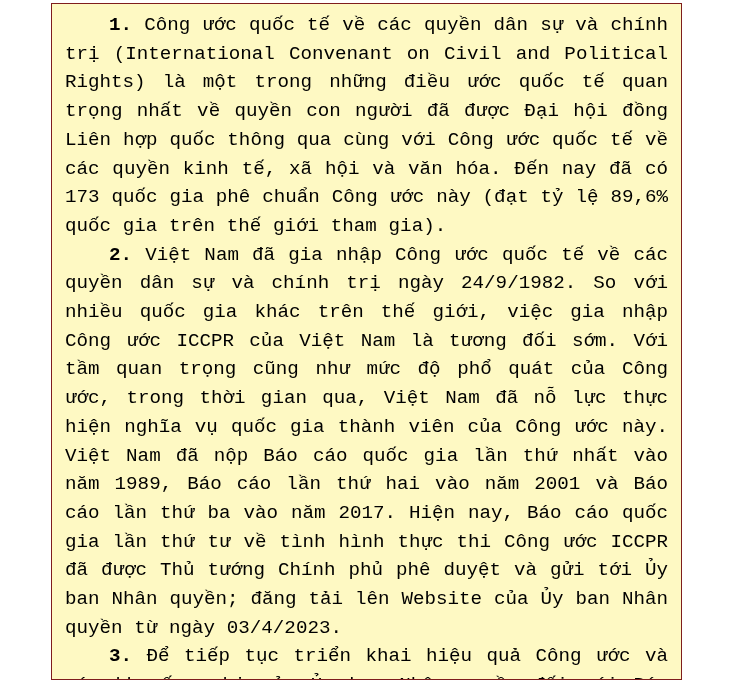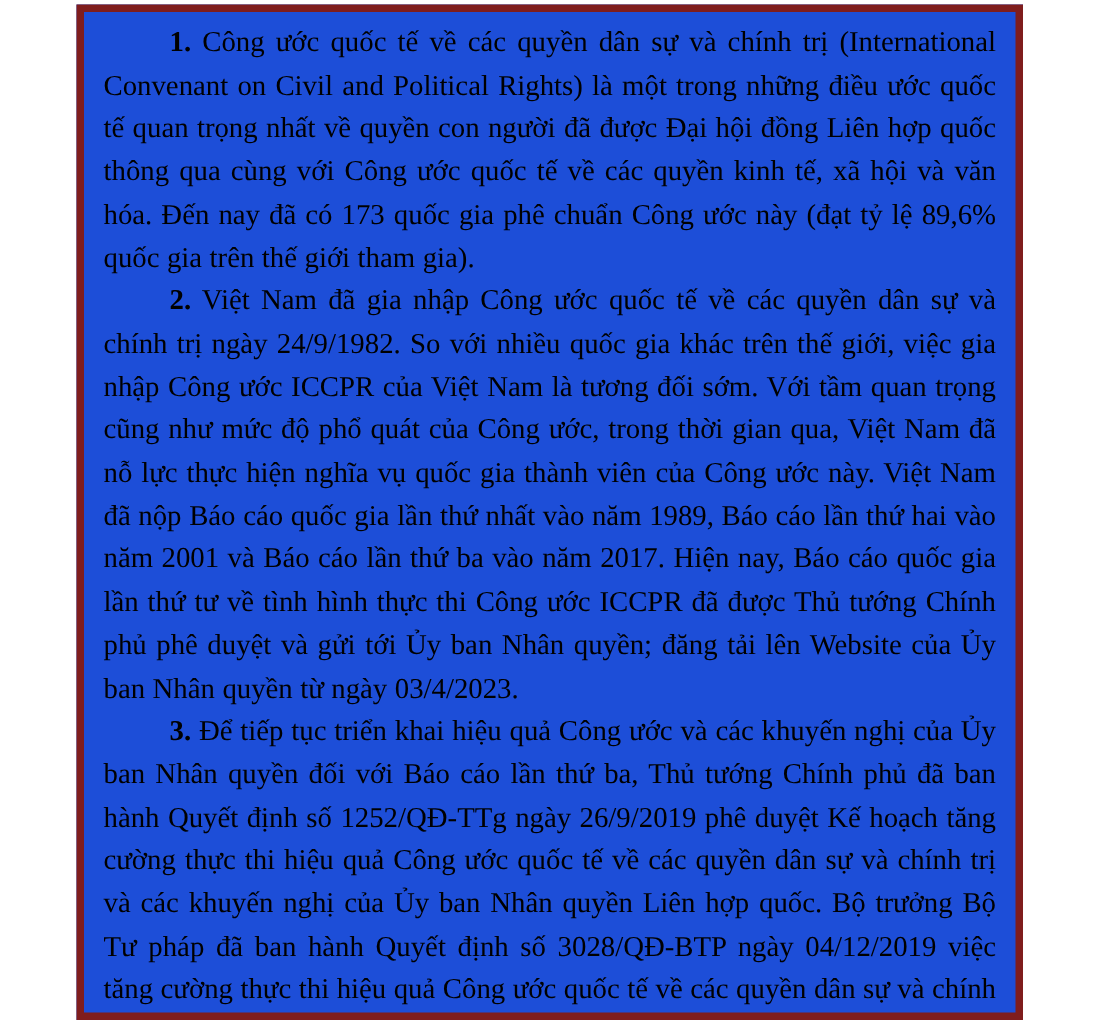--- a/index.html
+++ b/index.html
@@ -20,24 +20,25 @@
     height: 690px;
     background: #ffffff;
   }
   
   #text-frame {
     position: absolute;
     left: 51px;
     top: 3px;
     width: 631px;
     height: 677px;
-    border: 5px solid #7f1d1d;
+    border: 1px solid #7f1d1d;
     box-sizing: border-box;
-    background: #1d4ed8;
+    background: #fef9c3;
     overflow: hidden;
+    font-family: Liberation Mono, monospace;
   }
   #text-body {
     padding: 7px 13px 0 13px;
   }
   p.para {
     margin: 0 0 0 0;
     text-indent: 44px;
     text-align: justify;
     text-justify: inter-word;
     font-size: 19.2px;

